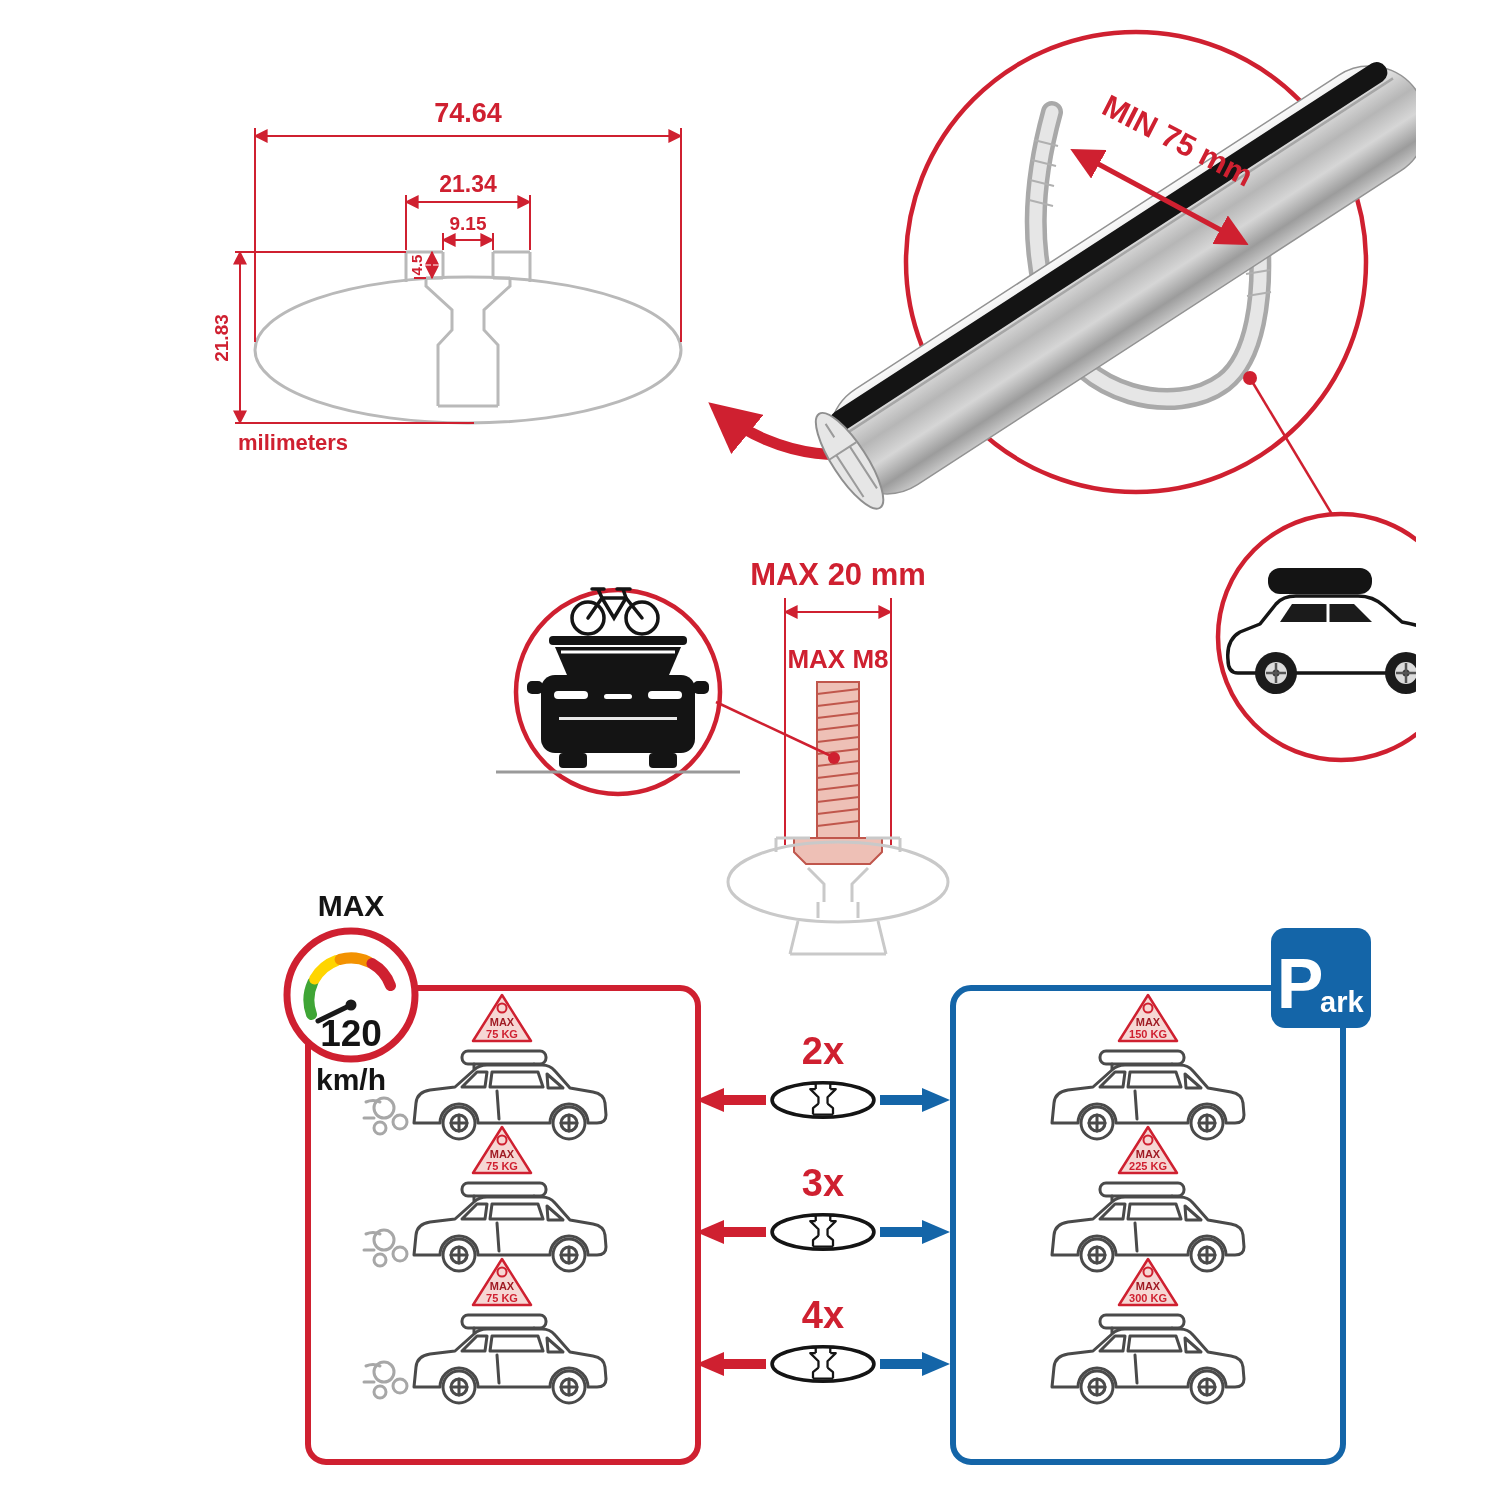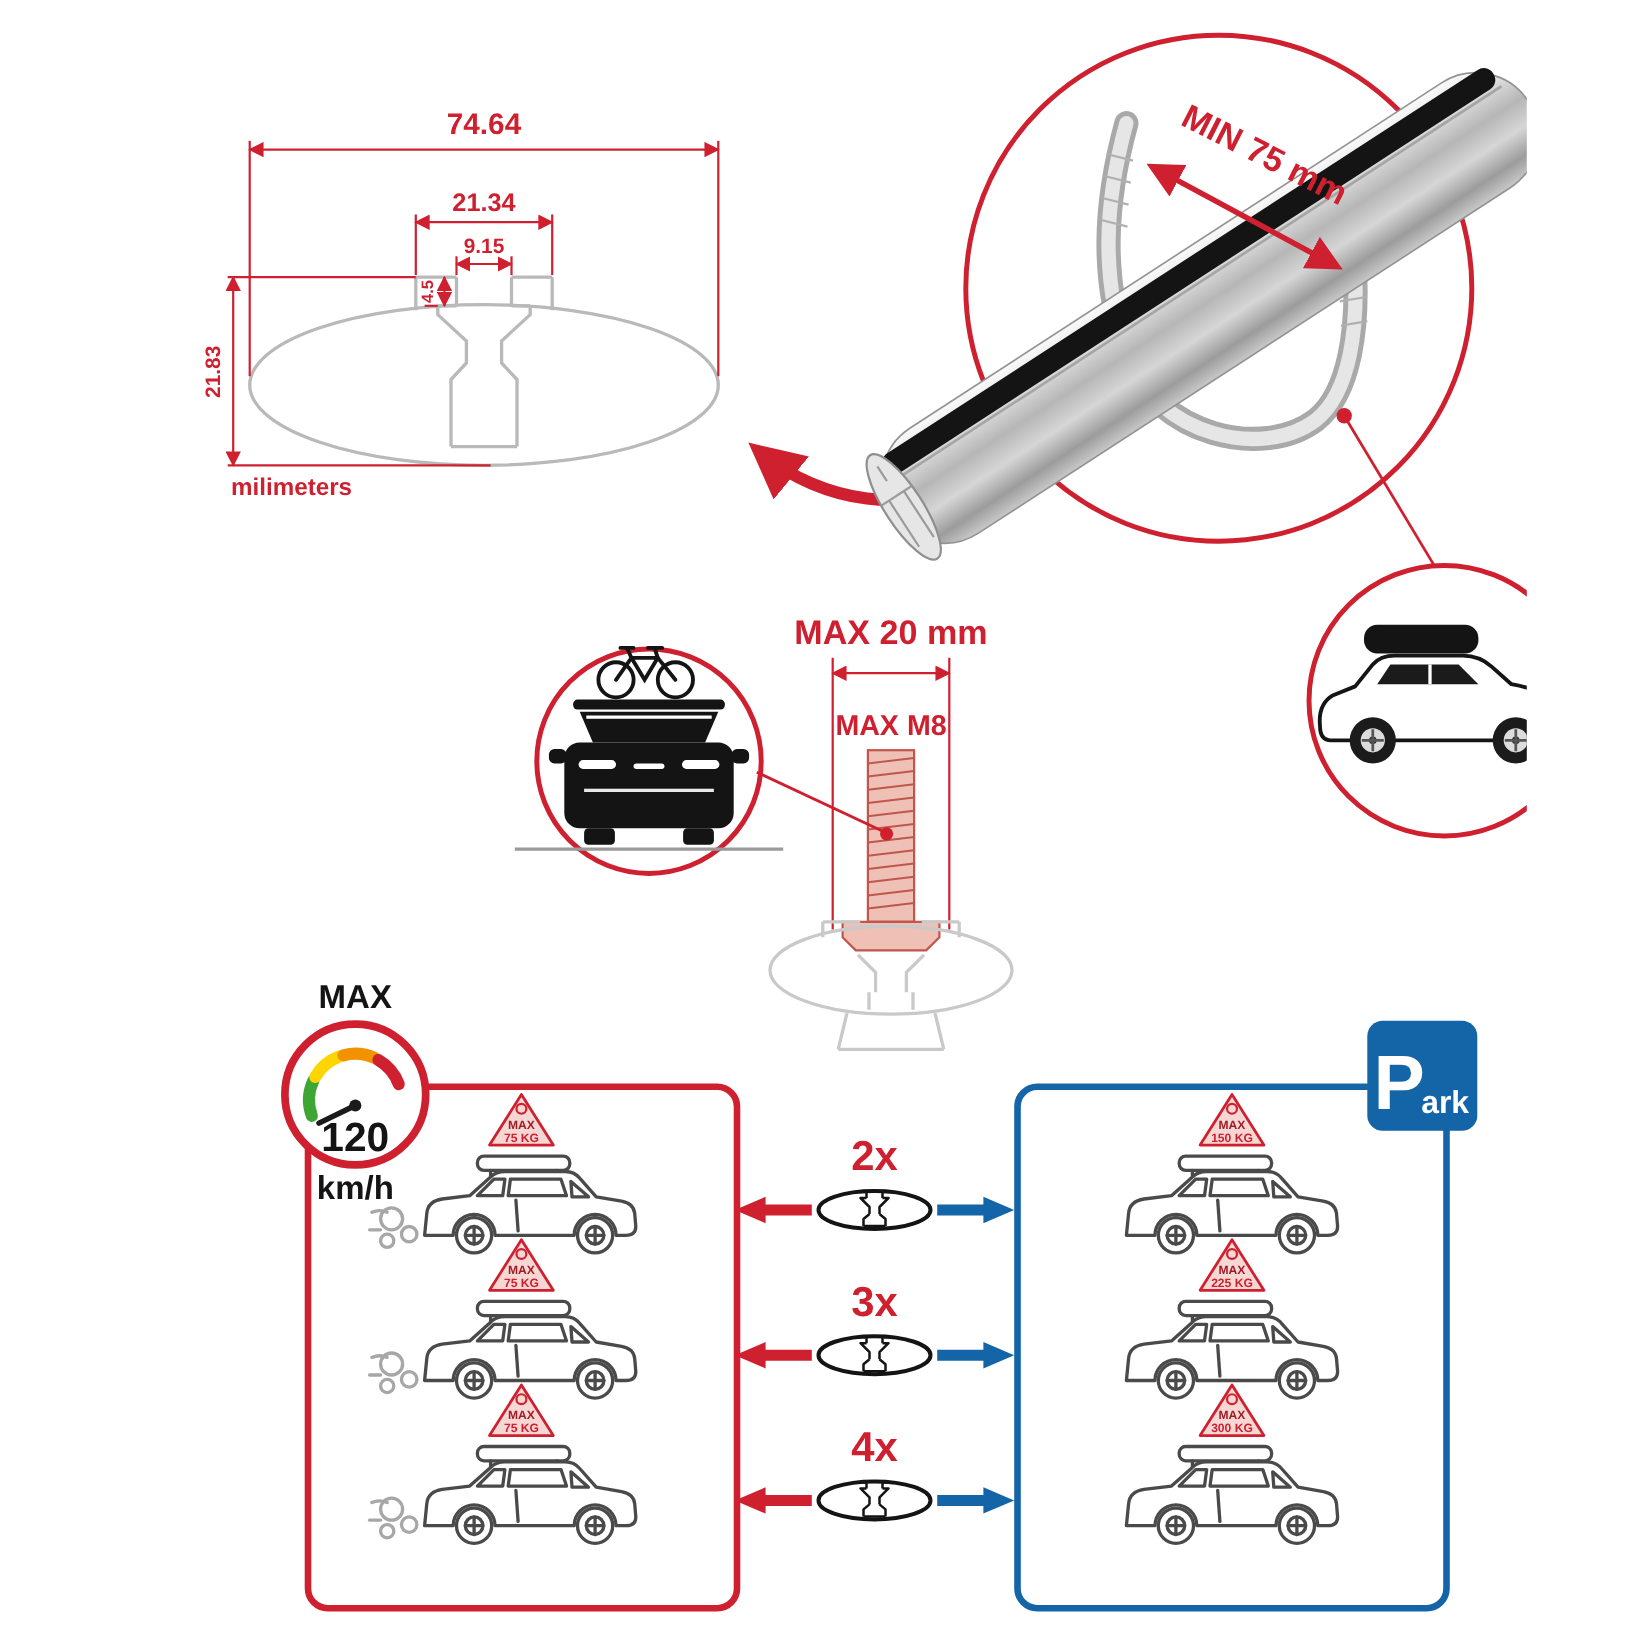--- a/index.html
+++ b/index.html
@@ -1,16 +1,16 @@
 <!DOCTYPE html>
 <html><head>
 <meta charset="utf-8">
 <style>
   html,body{margin:0;padding:0;background:#ffffff;}
-  #stage{position:relative;width:1388px;height:1500px;background:#ffffff;overflow:hidden;}
+  #stage{position:relative;width:1388px;height:1500px;background:#ffffff;overflow:hidden;padding-left:28px;}
   svg{display:block;}
   text{font-family:"Liberation Sans", sans-serif;}
   .dimL{font-size:27px;font-weight:bold;fill:#cf2030;text-anchor:middle;}
   .dimM{font-size:23px;font-weight:bold;fill:#cf2030;text-anchor:middle;}
   .dimS{font-size:19px;font-weight:bold;fill:#cf2030;text-anchor:middle;}
   .dimXS{font-size:15px;font-weight:bold;fill:#cf2030;text-anchor:middle;}
   .dimV{font-size:19px;font-weight:bold;fill:#cf2030;text-anchor:middle;}
   .units{font-size:22px;font-weight:bold;fill:#cf2030;text-anchor:start;}
   .redLbl30{font-size:31px;font-weight:bold;fill:#cf2030;text-anchor:middle;}
   .redLbl26{font-size:26px;font-weight:bold;fill:#cf2030;text-anchor:middle;}

